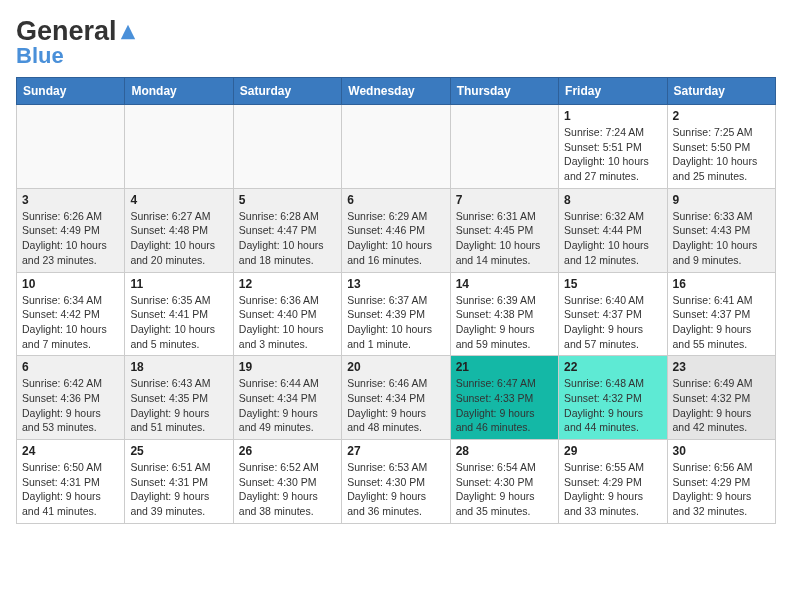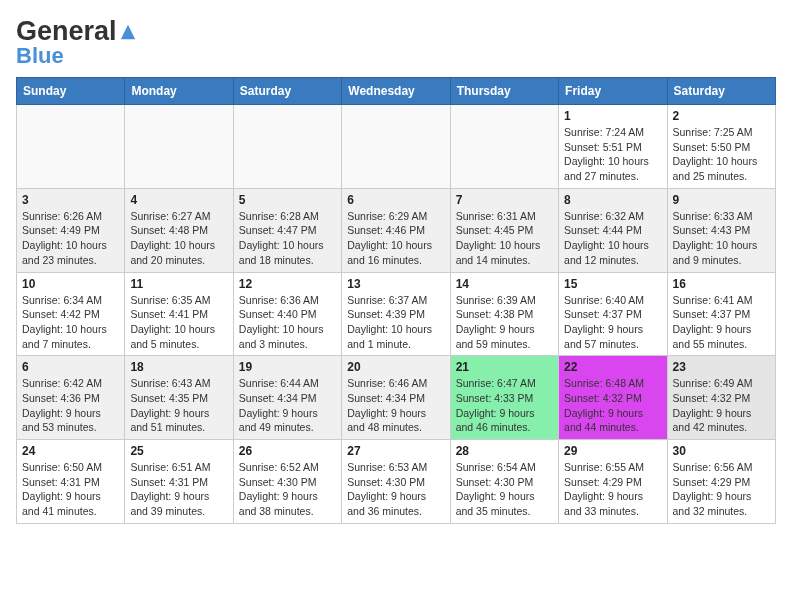--- a/index.html
+++ b/index.html
@@ -203,25 +203,25 @@
           <div class="day-info">Sunrise: 6:43 AM<br>Sunset: 4:35 PM<br>Daylight: 9 hours and 51 minutes.</div>
         </td>
         <td style="background: rgb(240, 240, 240);">
           <div class="day-number">19</div>
           <div class="day-info">Sunrise: 6:44 AM<br>Sunset: 4:34 PM<br>Daylight: 9 hours and 49 minutes.</div>
         </td>
         <td style="background: rgb(240, 240, 240);">
           <div class="day-number">20</div>
           <div class="day-info">Sunrise: 6:46 AM<br>Sunset: 4:34 PM<br>Daylight: 9 hours and 48 minutes.</div>
         </td>
-        <td style="background: #86efac;">
+        <td style="background: #14b8a6;">
           <div class="day-number">21</div>
           <div class="day-info">Sunrise: 6:47 AM<br>Sunset: 4:33 PM<br>Daylight: 9 hours and 46 minutes.</div>
         </td>
-        <td style="background: #d946ef;">
+        <td style="background: #5eead4;">
           <div class="day-number">22</div>
           <div class="day-info">Sunrise: 6:48 AM<br>Sunset: 4:32 PM<br>Daylight: 9 hours and 44 minutes.</div>
         </td>
         <td style="background: #e5e5e5;">
           <div class="day-number">23</div>
           <div class="day-info">Sunrise: 6:49 AM<br>Sunset: 4:32 PM<br>Daylight: 9 hours and 42 minutes.</div>
         </td>
       </tr>
       <tr>
         <td>

